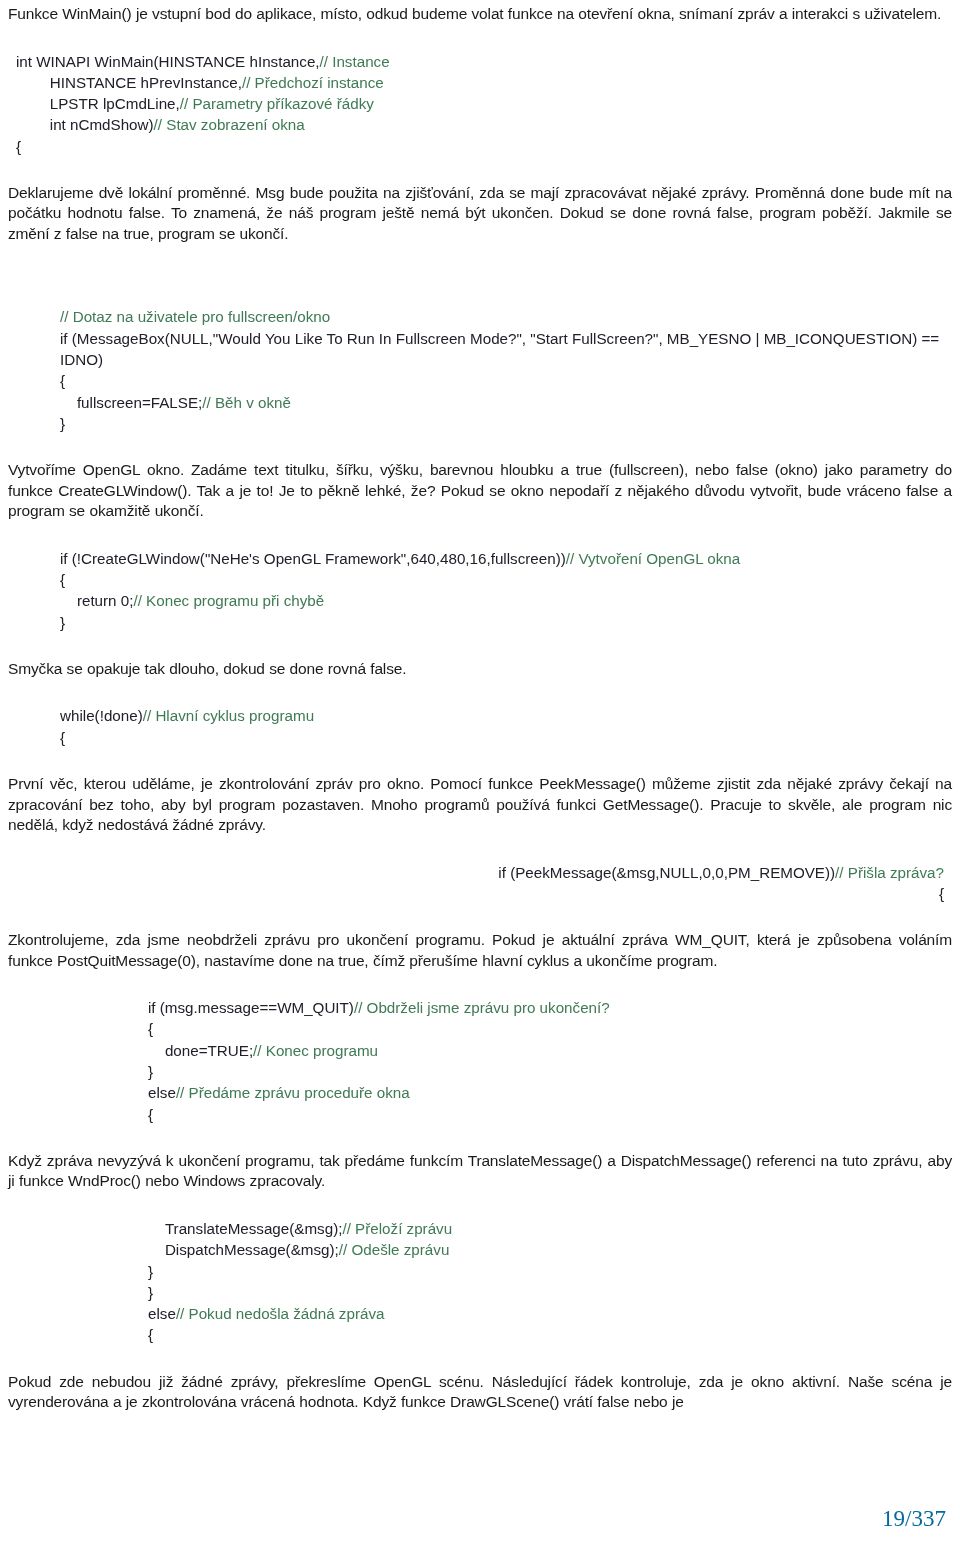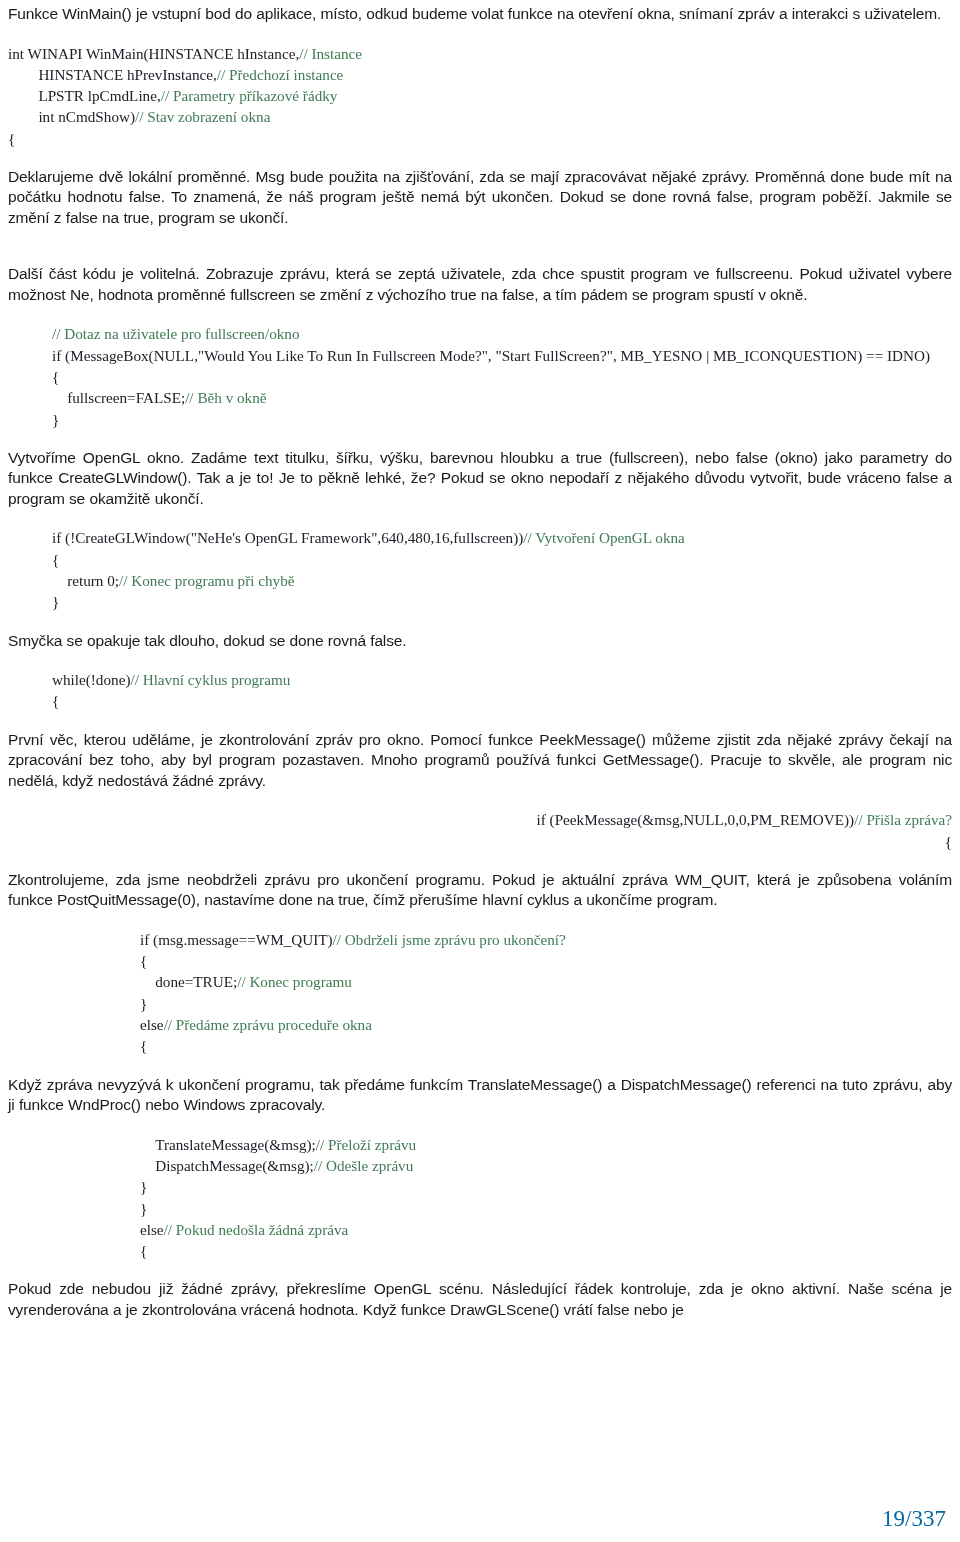--- a/index.html
+++ b/index.html
@@ -25,26 +25,26 @@
     font-family: "Liberation Sans", sans-serif;
     font-size: 15.5px;
     line-height: 20.5px;
     color: #1a1a1a;
     text-align: justify;
     margin: 0 0 0 0;
     letter-spacing: -0.15px;
     word-spacing: 0.2px;
   }
   .code-block {
-    font-family: Liberation Serif, serif;
+    font-family: Liberation Sans, sans-serif;
     font-size: 15.2px;
     line-height: 21.3px;
     white-space: pre-wrap;
     color: #20202a;
-    margin: 0;
+    margin: 8px;
     letter-spacing: 0px;
   }
   .code-block .cm {
     color: #3f7a54;
   }
   .code-block .cd {
     color: #20202a;
   }
   .spacer-md { height: 18px; }
   .pagenum {
@@ -71,21 +71,20 @@
 
 <pre class="code-block blk-i0"><span><span class="cd">int WINAPI WinMain(HINSTANCE hInstance,</span><span class="cm">// Instance</span></span>
 <span><span class="cd">        HINSTANCE hPrevInstance,</span><span class="cm">// Předchozí instance</span></span>
 <span><span class="cd">        LPSTR lpCmdLine,</span><span class="cm">// Parametry příkazové řádky</span></span>
 <span><span class="cd">        int nCmdShow)</span><span class="cm">// Stav zobrazení okna</span></span>
 <span><span class="cd">{</span></span></pre>
       <div class="spacer-md"></div>
       <p class="para">Deklarujeme dvě lokální proměnné. Msg bude použita na zjišťování, zda se mají zpracovávat nějaké zprávy. Proměnná done bude mít na počátku hodnotu false. To znamená, že náš program ještě nemá být ukončen. Dokud se done rovná false, program poběží. Jakmile se změní z false na true, program se ukončí.</p>
       <div class="spacer-md"></div>
       <div class="spacer-md"></div>
-      <p class="para">Další část kódu je volitelná. Zobrazuje zprávu, která se zeptá uživatele, zda chce spustit program ve fullscreenu. Pokud uživatel vybere možnost Ne, hodnota proměnné fullscreen se změní z výchozího true na false, a tím pádem se program spustí v okně.</p>
       <div class="spacer-md"></div>
 
 <pre class="code-block blk-i1"><span><span class="cm">// Dotaz na uživatele pro fullscreen/okno</span></span>
 <span><span class="cd">if (MessageBox(NULL,"Would You Like To Run In Fullscreen Mode?", "Start FullScreen?", MB_YESNO | MB_ICONQUESTION) == IDNO)</span></span>
 <span><span class="cd">{</span></span>
 <span><span class="cd">    fullscreen=FALSE;</span><span class="cm">// Běh v okně</span></span>
 <span><span class="cd">}</span></span></pre>
       <div class="spacer-md"></div>
       <p class="para">Vytvoříme OpenGL okno. Zadáme text titulku, šířku, výšku, barevnou hloubku a true (fullscreen), nebo false (okno) jako parametry do funkce CreateGLWindow(). Tak a je to! Je to pěkně lehké, že? Pokud se okno nepodaří z nějakého důvodu vytvořit, bude vráceno false a program se okamžitě ukončí.</p>
       <div class="spacer-md"></div>

